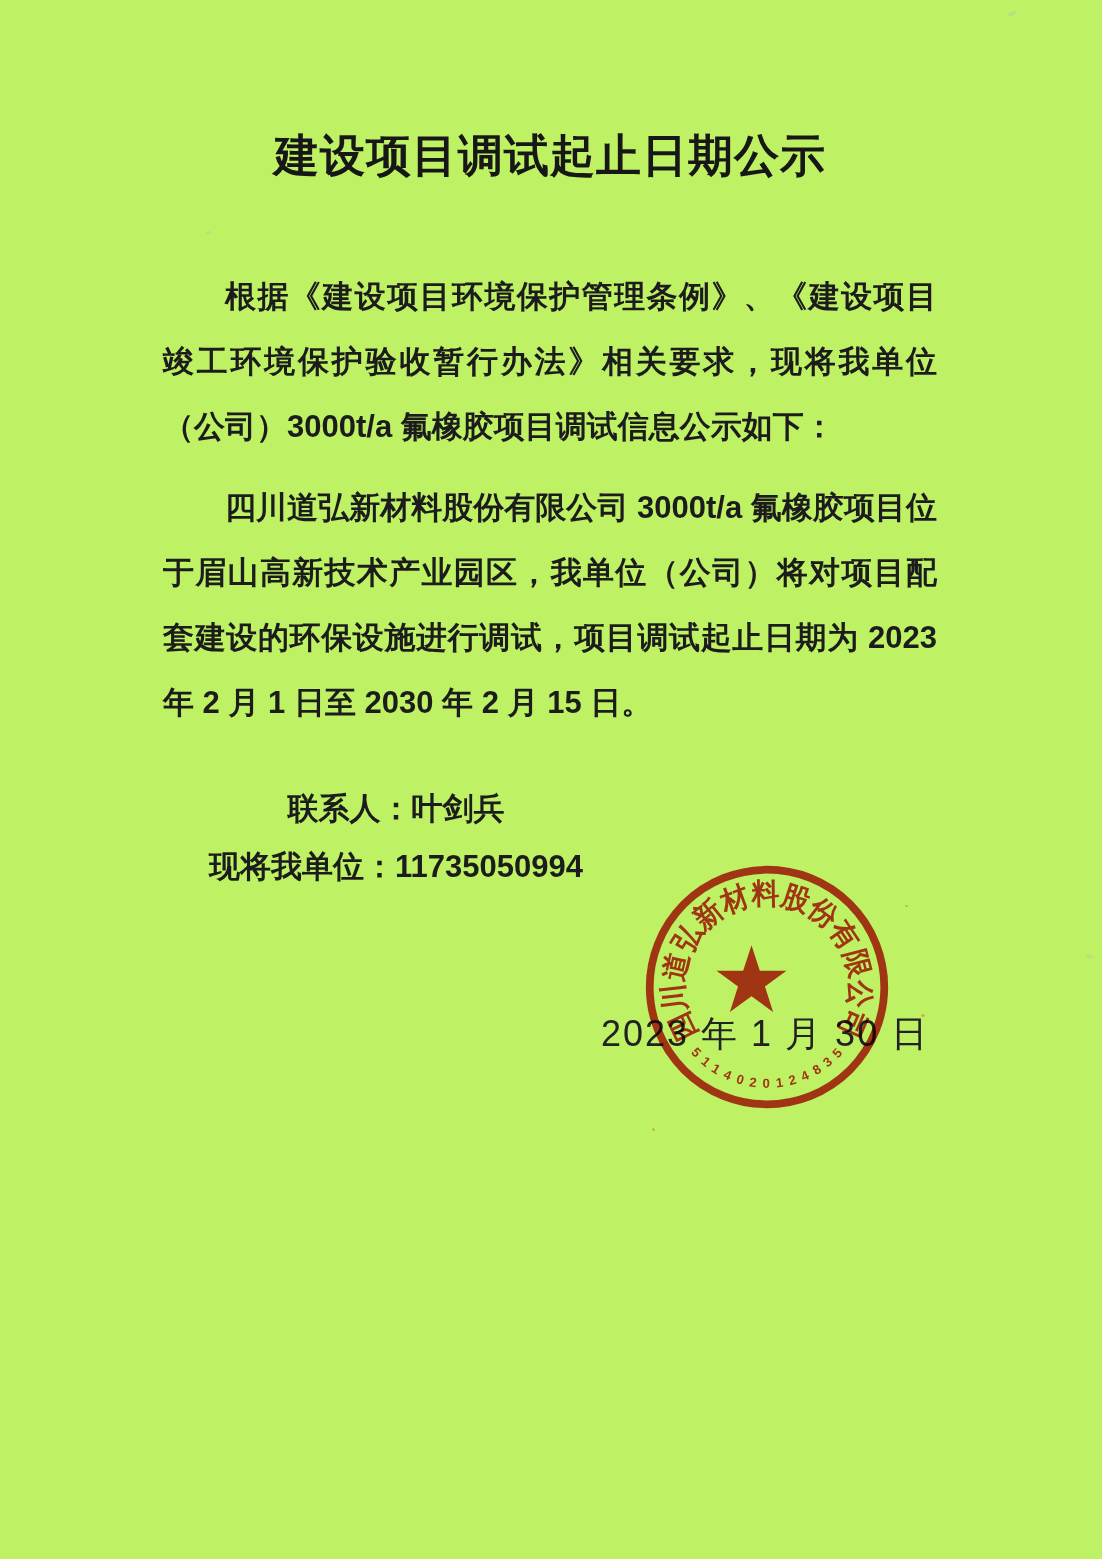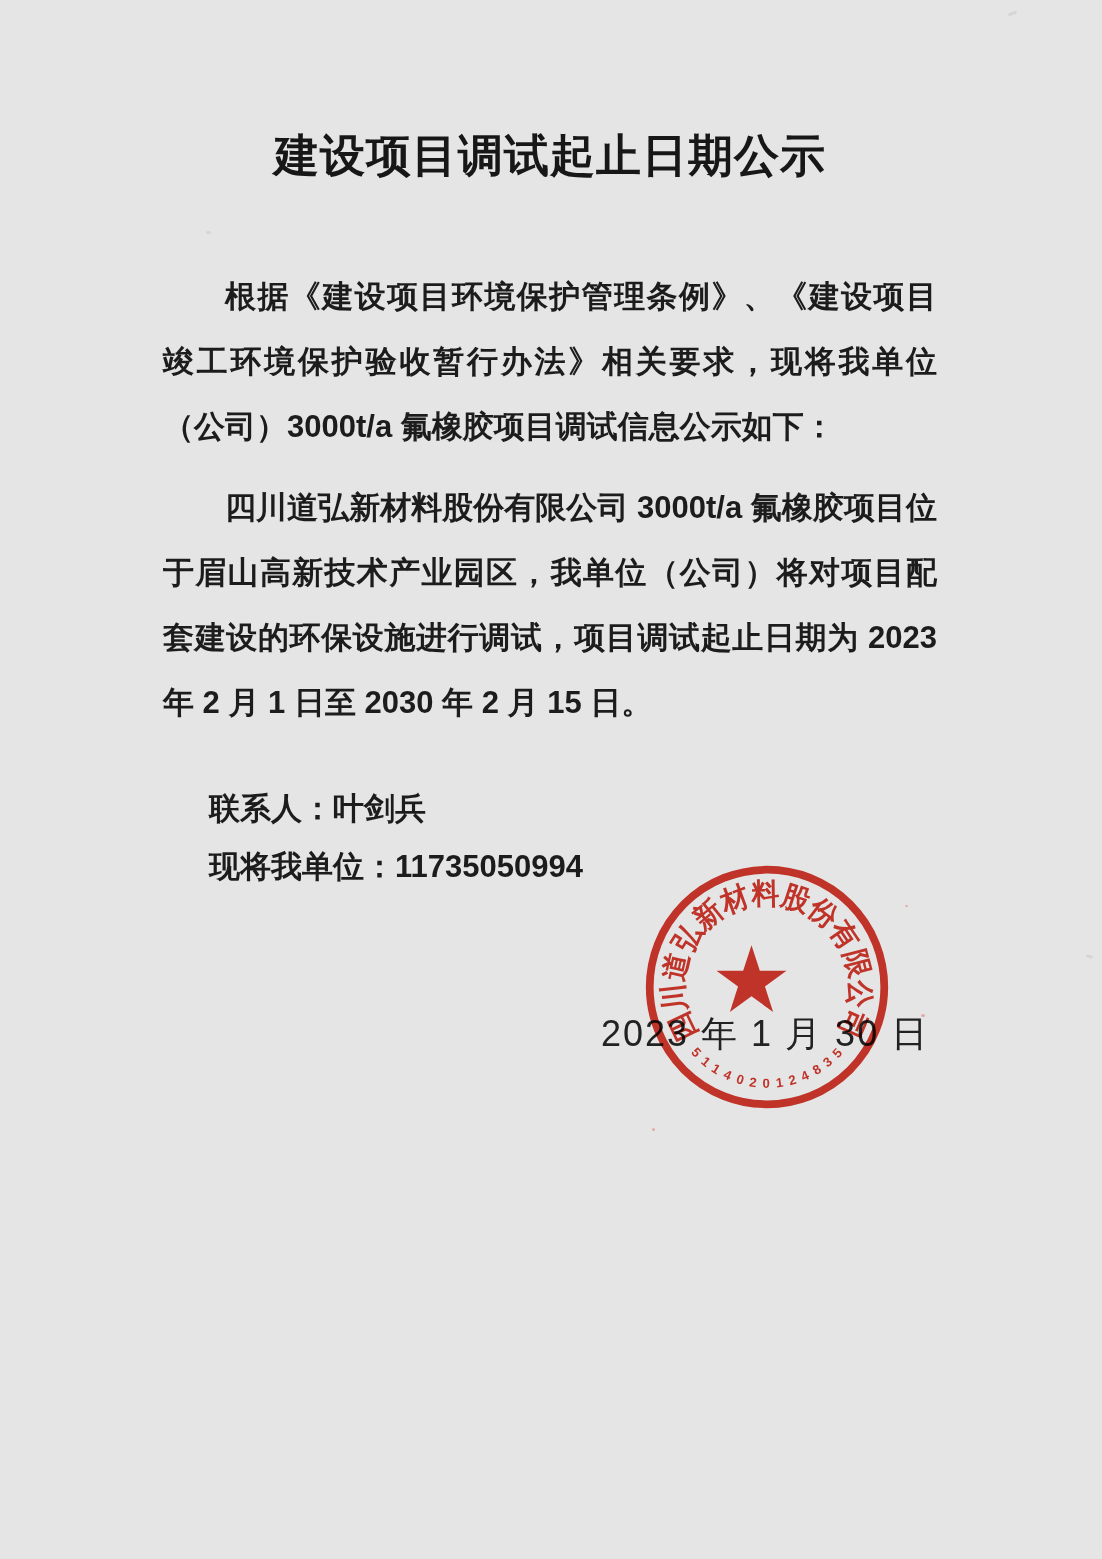--- a/index.html
+++ b/index.html
@@ -1,20 +1,20 @@
 <!DOCTYPE html>
 <html><head>
 <meta charset="utf-8">
 <style>
   html, body { margin: 0; padding: 0; background: #ffffff; }
   .page {
     position: relative;
     width: 1102px;
     height: 1559px;
-    background: #e5e5e5;
+    background: #bef264;
     overflow: hidden;
     font-family: "Liberation Sans", "DejaVu Sans", sans-serif;
     color: #1c1c1c;
   }
   .title {
     position: absolute;
     left: 147px;
     top: 128px;
     width: 806px;
     margin: 0;
@@ -41,20 +41,21 @@
     color: #1c1c1c;
   }
   .contact {
     position: absolute;
     left: 209px;
     top: 780px;
     font-size: 31px;
     line-height: 58px;
     font-weight: 600;
     color: #1c1c1c;
+    text-align: center;
   }
   .issue-date {
     position: absolute;
     left: 601px;
     top: 1010px;
     font-size: 36px;
     font-weight: 500;
     letter-spacing: 2px;
     color: #222222;
     white-space: nowrap;

